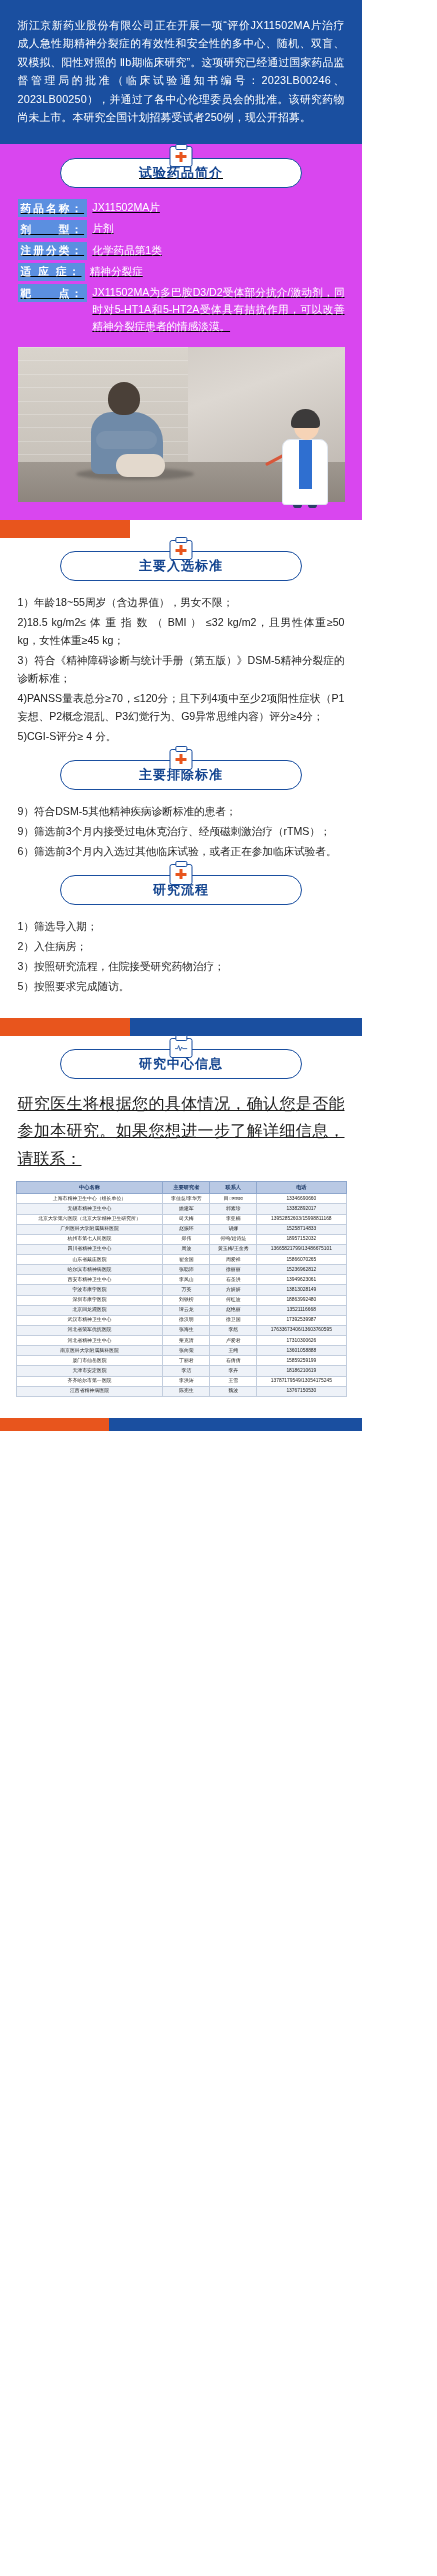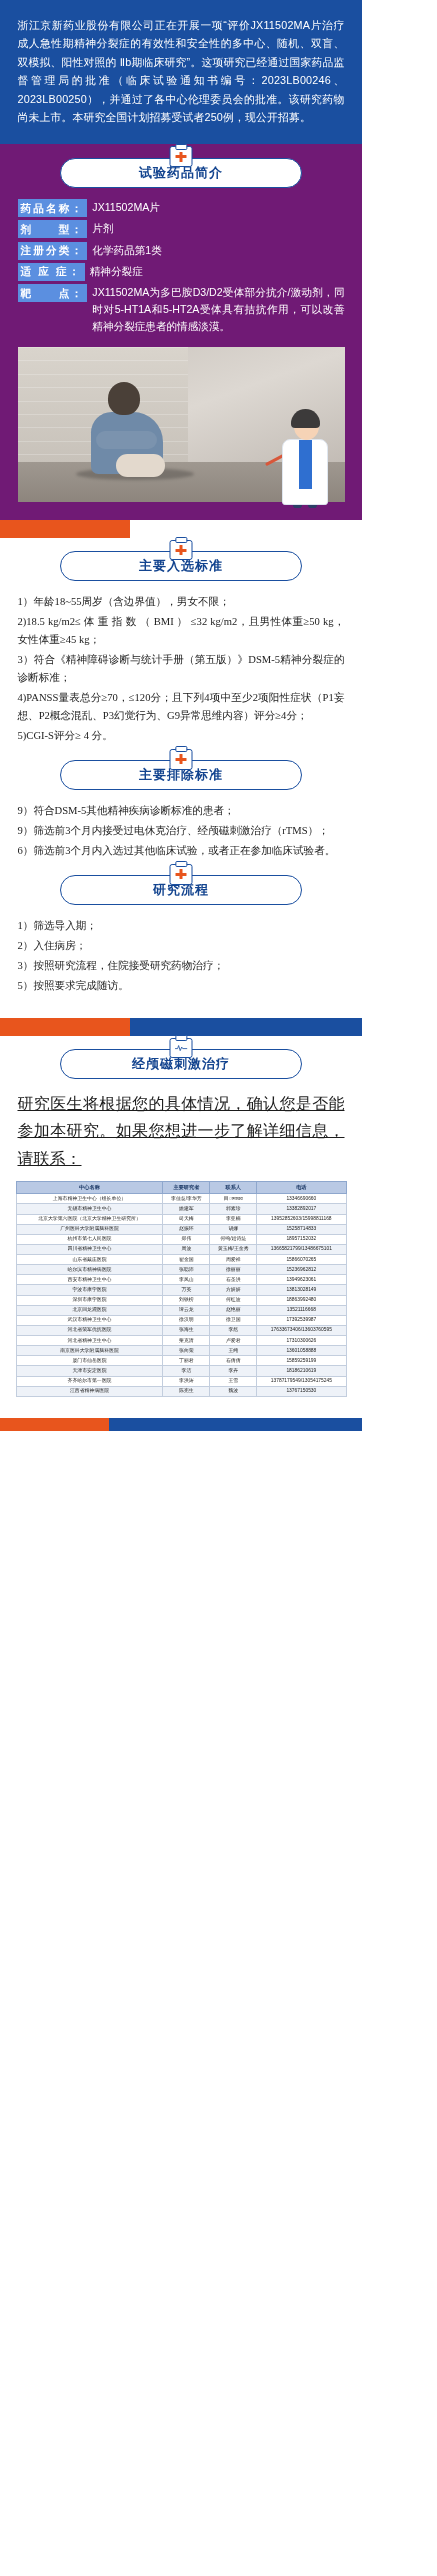--- a/index.html
+++ b/index.html
@@ -18,23 +18,24 @@
     color: #ffffff;
     padding: 15.5px 17.5px 17.5px 17.5px;
     font-size: 10.8px;
     line-height: 1.72;
     text-align: justify;
     letter-spacing: 0.2px;
   }
 
   
   .band {
-    background: #701a75;
+    background: #d946ef;
     position: relative;
     padding: 0 0 18.5px 0;
+    text-decoration: underline;
   }
   .accent-split {
     display: flex;
     height: 17.5px;
     width: 100%;
   }
   .accent-split .orange { background: #e8551d; flex: 0 0 36%; }
   .accent-split .blue { background: #1a4fa0; flex: 1 1 auto; }
   .accent-split .white { background: #ffffff; flex: 1 1 auto; }
 
@@ -197,21 +198,21 @@
   }
 
   
   .content-text {
     margin: 0 17.5px;
     color: #1c1c1c;
     font-size: 10.6px;
     line-height: 1.7;
     text-align: justify;
   }
-  .content-text p { margin: 0 0 2.1px 0; font-family: Liberation Serif, serif; }
+  .content-text p { margin: 0 0 2.1px 0; }
 
   
   .white-section {
     background: #ffffff;
     padding-bottom: 21px;
   }
   .white-section .title-pill { border-color: #1a4fa0; }
 
   
   .final-note {
@@ -377,21 +378,21 @@
   </div>
 
   <div class="white-section">
     <div class="title-wrap">
       <div class="title-pill">
         <div class="badge">
           <svg class="wave-icon" viewBox="0 0 26 16">
             <polyline points="1,9 6,9 8,3 11,13 14,6 16,9 25,9" fill="none" stroke="#1a4fa0" stroke-width="1.6"></polyline>
           </svg>
         </div>
-        <span>经颅磁刺激治疗</span>
+        <span>研究中心信息</span>
       </div>
     </div>
 
     <div class="final-note">研究医生将根据您的具体情况，确认您是否能参加本研究。如果您想进一步了解详细信息，请联系：</div>
 
     <table class="centers">
       <thead>
         <tr>
           <th>中心名称</th>
           <th>主要研究者</th>

